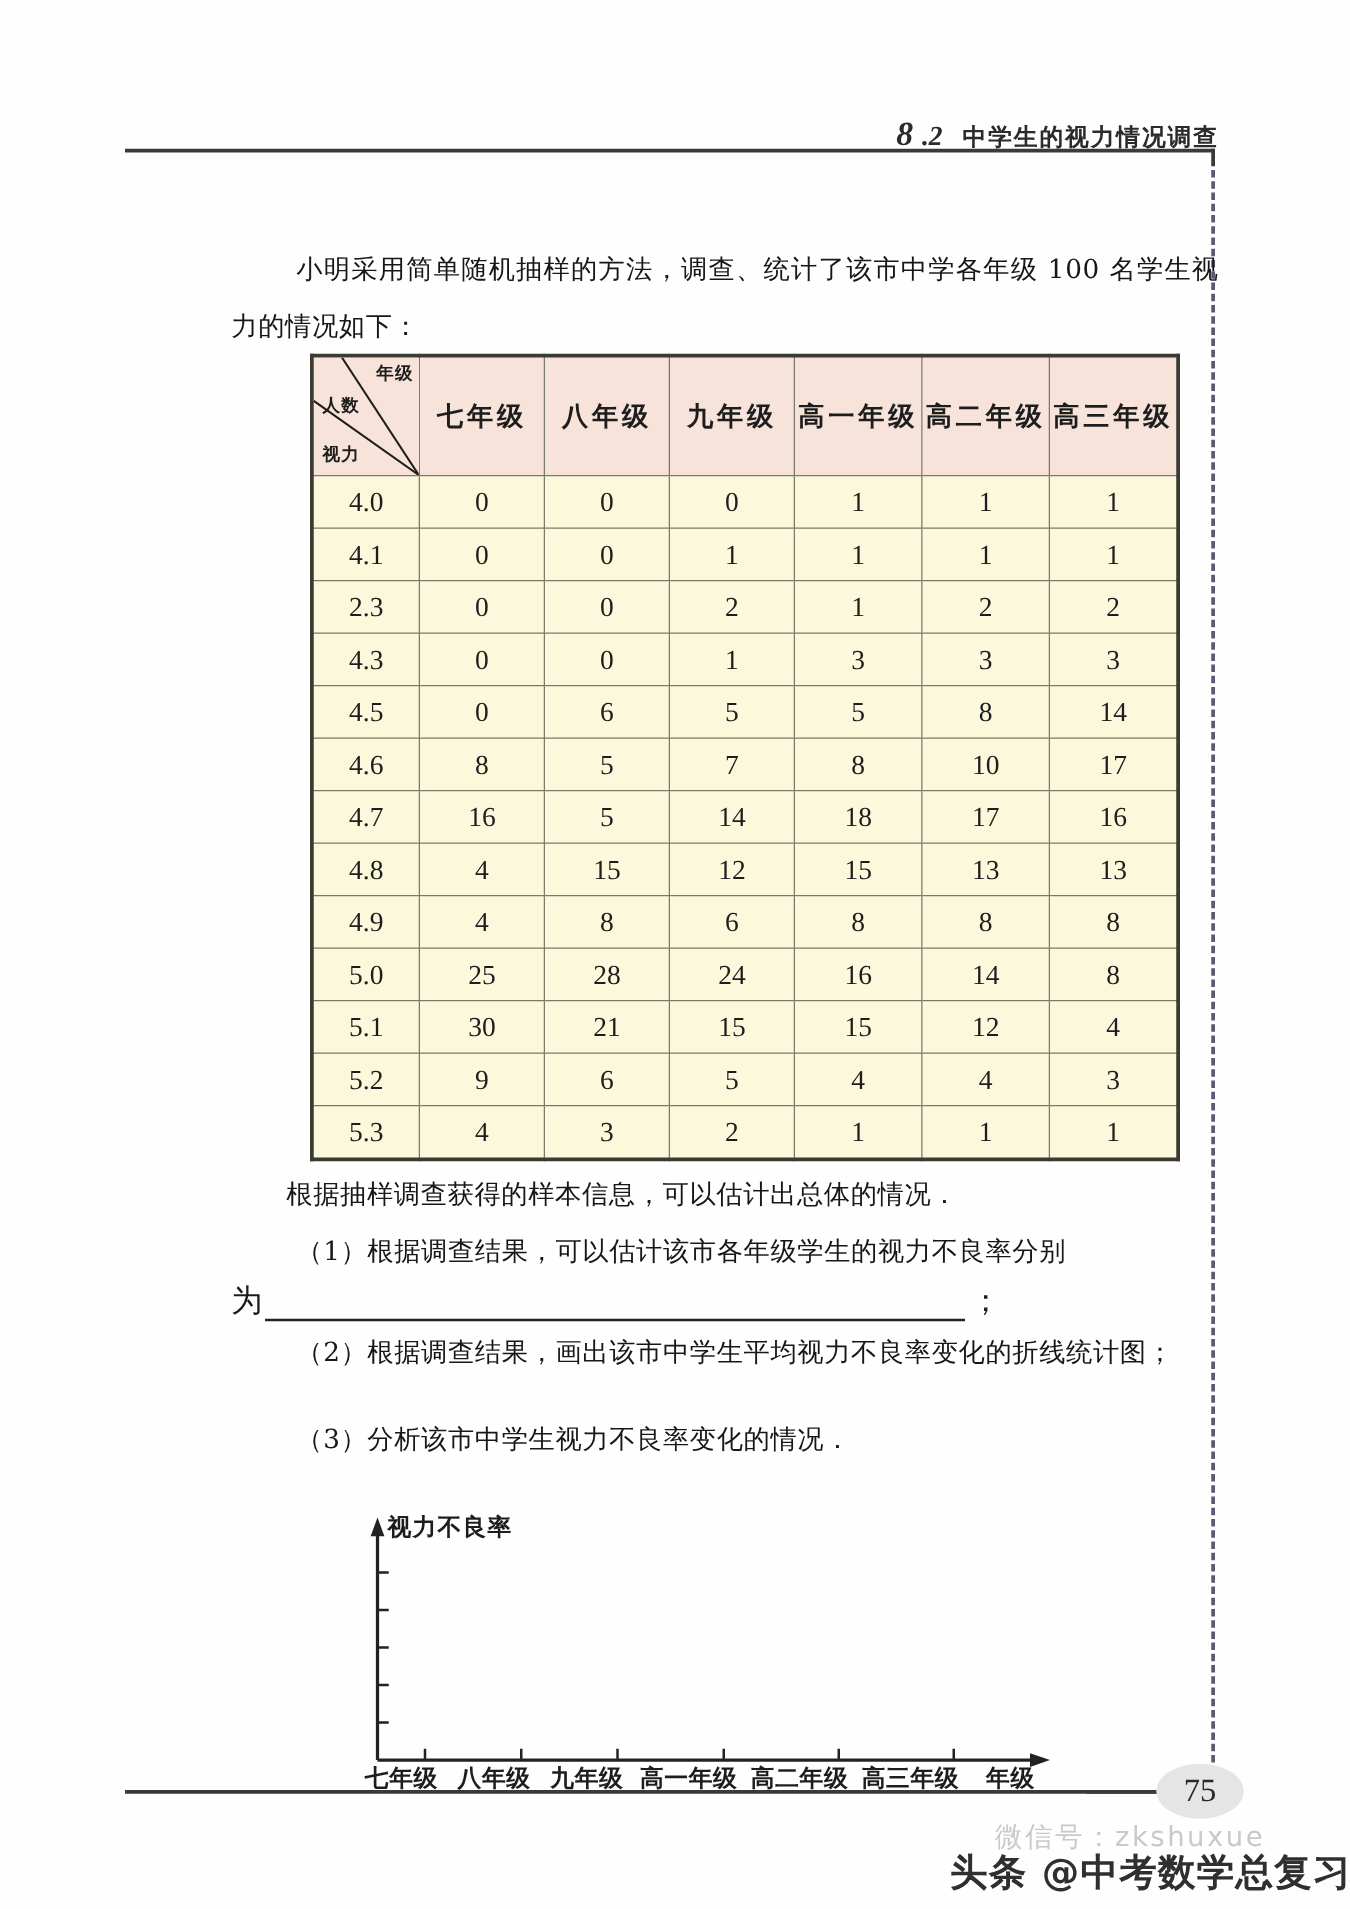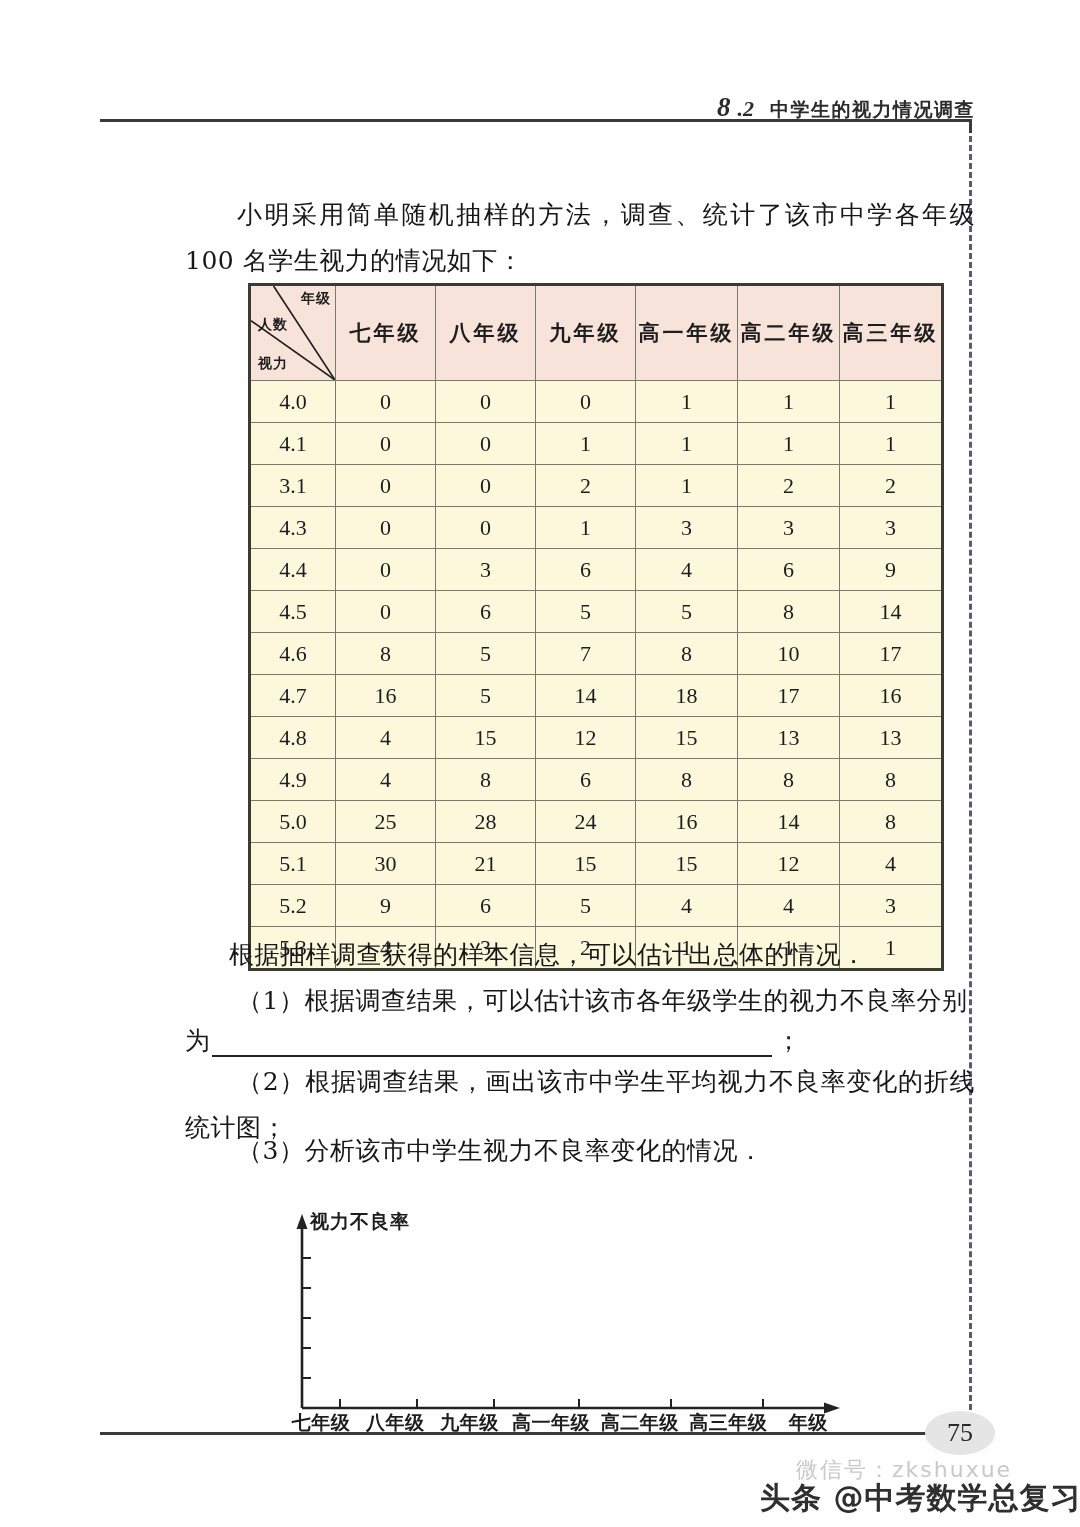--- a/index.html
+++ b/index.html
@@ -100,21 +100,21 @@
     font-size: 19px;
     letter-spacing: 1.5px;
     color: #2b2b2b;
     margin-left: 10px;
     margin-top: 12px;
   }
 
   
   .para {
     position: absolute;
-    font-size: 25px;
+    font-size: 21px;
     line-height: 46px;
     letter-spacing: 0.5px;
     color: #171717;
     font-family: "DejaVu Serif", serif;
   }
   .p-intro {
     left: 185px;
     top: 192px;
     width: 790px;
     text-indent: 52px;
@@ -367,45 +367,36 @@
           <tr>
             <td class="col-head">4.1</td>
             <td class="col-g">0</td>
             <td class="col-g">0</td>
             <td class="col-g">1</td>
             <td class="col-gh">1</td>
             <td class="col-gh">1</td>
             <td class="col-gh">1</td>
           </tr>
           <tr>
-            <td class="col-head">3.1</td>
+            <td class="col-head">2.3</td>
             <td class="col-g">0</td>
             <td class="col-g">0</td>
             <td class="col-g">2</td>
             <td class="col-gh">1</td>
             <td class="col-gh">2</td>
             <td class="col-gh">2</td>
           </tr>
           <tr>
             <td class="col-head">4.3</td>
             <td class="col-g">0</td>
             <td class="col-g">0</td>
             <td class="col-g">1</td>
             <td class="col-gh">3</td>
             <td class="col-gh">3</td>
             <td class="col-gh">3</td>
-          </tr>
-          <tr>
-            <td class="col-head">4.4</td>
-            <td class="col-g">0</td>
-            <td class="col-g">3</td>
-            <td class="col-g">6</td>
-            <td class="col-gh">4</td>
-            <td class="col-gh">6</td>
-            <td class="col-gh">9</td>
           </tr>
           <tr>
             <td class="col-head">4.5</td>
             <td class="col-g">0</td>
             <td class="col-g">6</td>
             <td class="col-g">5</td>
             <td class="col-gh">5</td>
             <td class="col-gh">8</td>
             <td class="col-gh">14</td>
           </tr>

